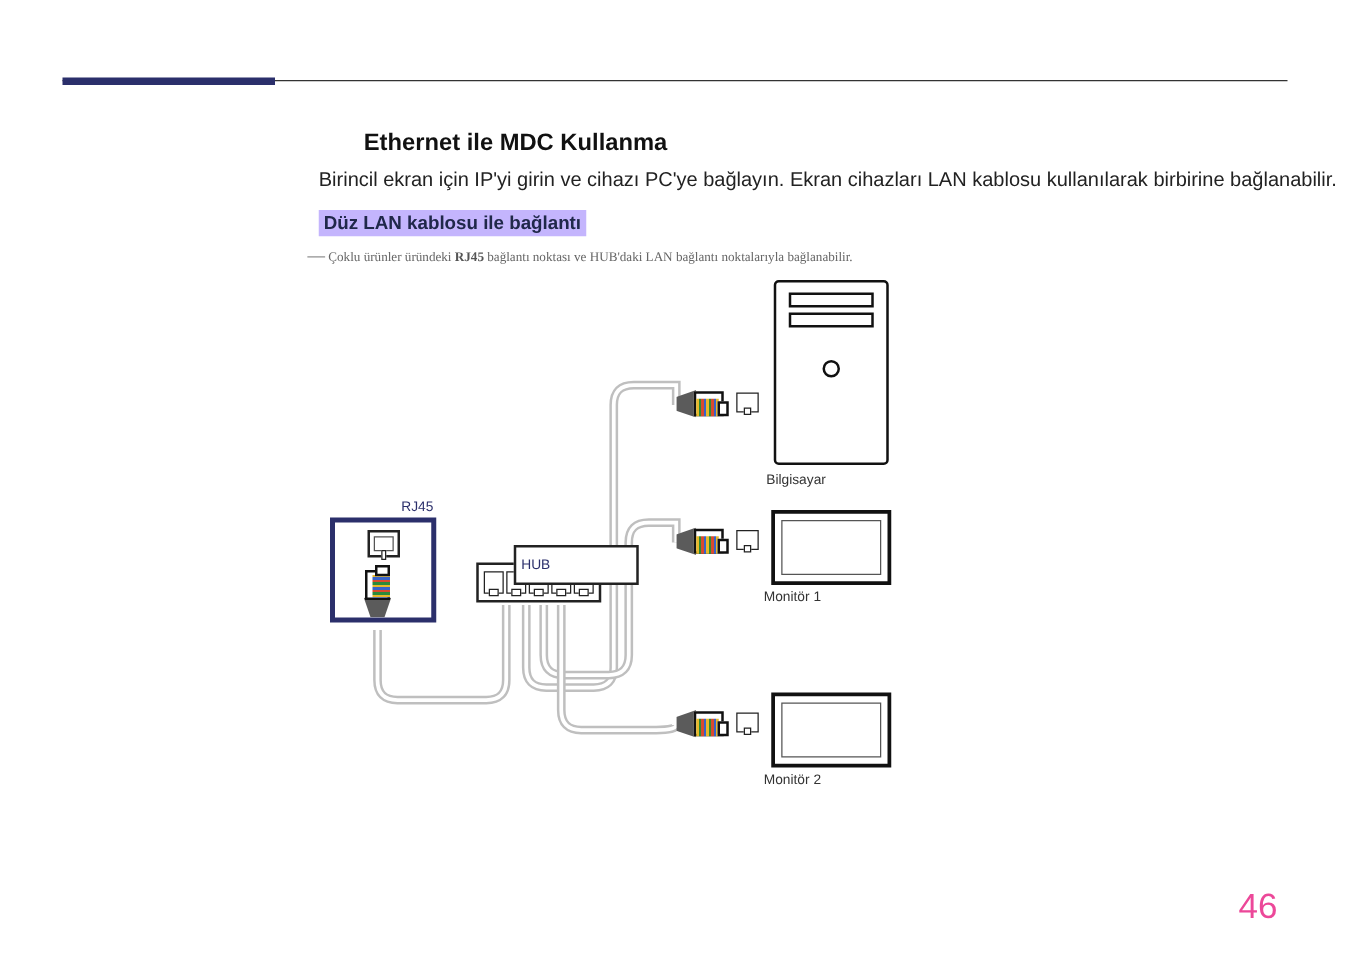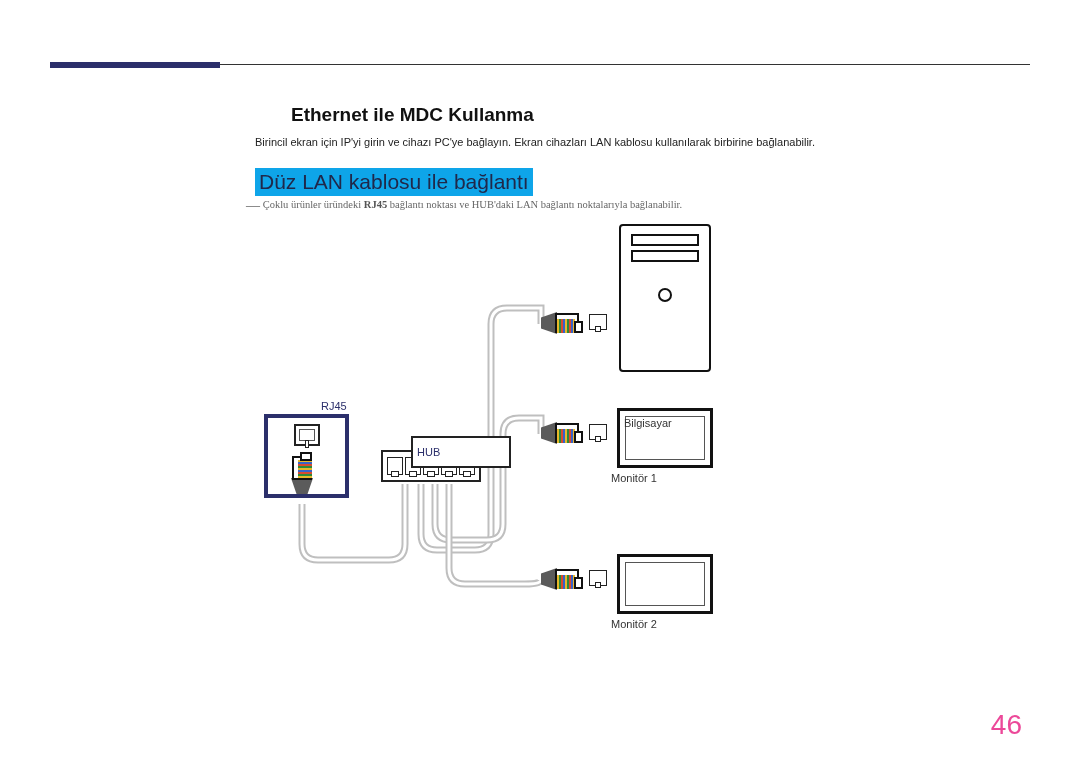--- a/index.html
+++ b/index.html
@@ -31,31 +31,31 @@
     top: 104px;
     left: 255px;
     font-size: 19px;
     font-weight: 700;
     margin-left: 36px;
   }
   .intro {
     position: absolute;
     top: 136px;
     left: 255px;
-    font-size: 11px;
+    font-size: 16px;
     color: #222;
   }
   .sub-title {
     position: absolute;
     top: 168px;
     left: 255px;
-    font-size: 21px;
-    font-weight: 400;
+    font-size: 15px;
+    font-weight: 700;
     color: #20284a;
-    background: #0ea5e9;
+    background: #c4b5fd;
     padding: 2px 4px;
   }
   .note-row {
     position: absolute;
     top: 198px;
     left: 246px;
     font-size: 10.5px;
     color: #666;
     font-family: Liberation Serif, serif;
   }
@@ -72,21 +72,21 @@
     width: 520px;
     height: 430px;
   }
   .label {
     position: absolute;
     font-size: 11px;
     color: #333;
   }
   .label.rj45 { top: 176px; left: 56px; color: #2b2f6b; font-size: 11px; }
   .label.hub  { top: 212px; left: 146px; color: #2b2f6b; font-size: 11px; }
-  .label.pc   { top: 154px; left: 359px; margin-top: 39px; }
+  .label.pc   { top: 154px; left: 348px; }
   .label.mon1 { top: 248px; left: 346px; }
   .label.mon2 { top: 394px; left: 346px; }
 
   
   .panel {
     position: absolute;
     top: 190px; left: -1px;
     width: 85px; height: 84px;
     border: 4px solid #2b2f6b;
     background: #fff;

